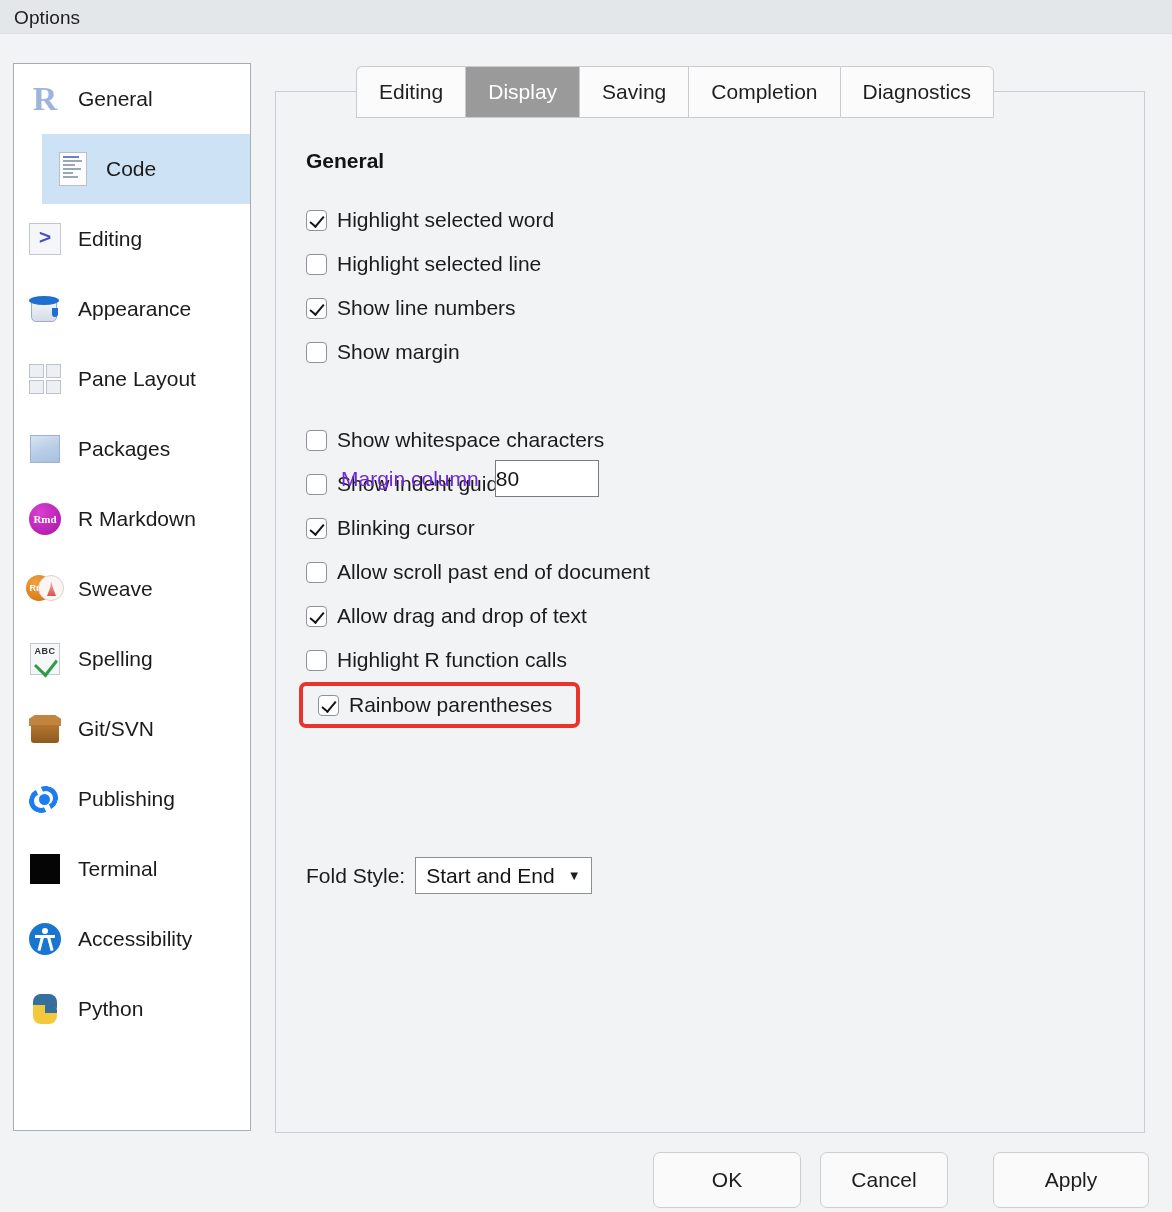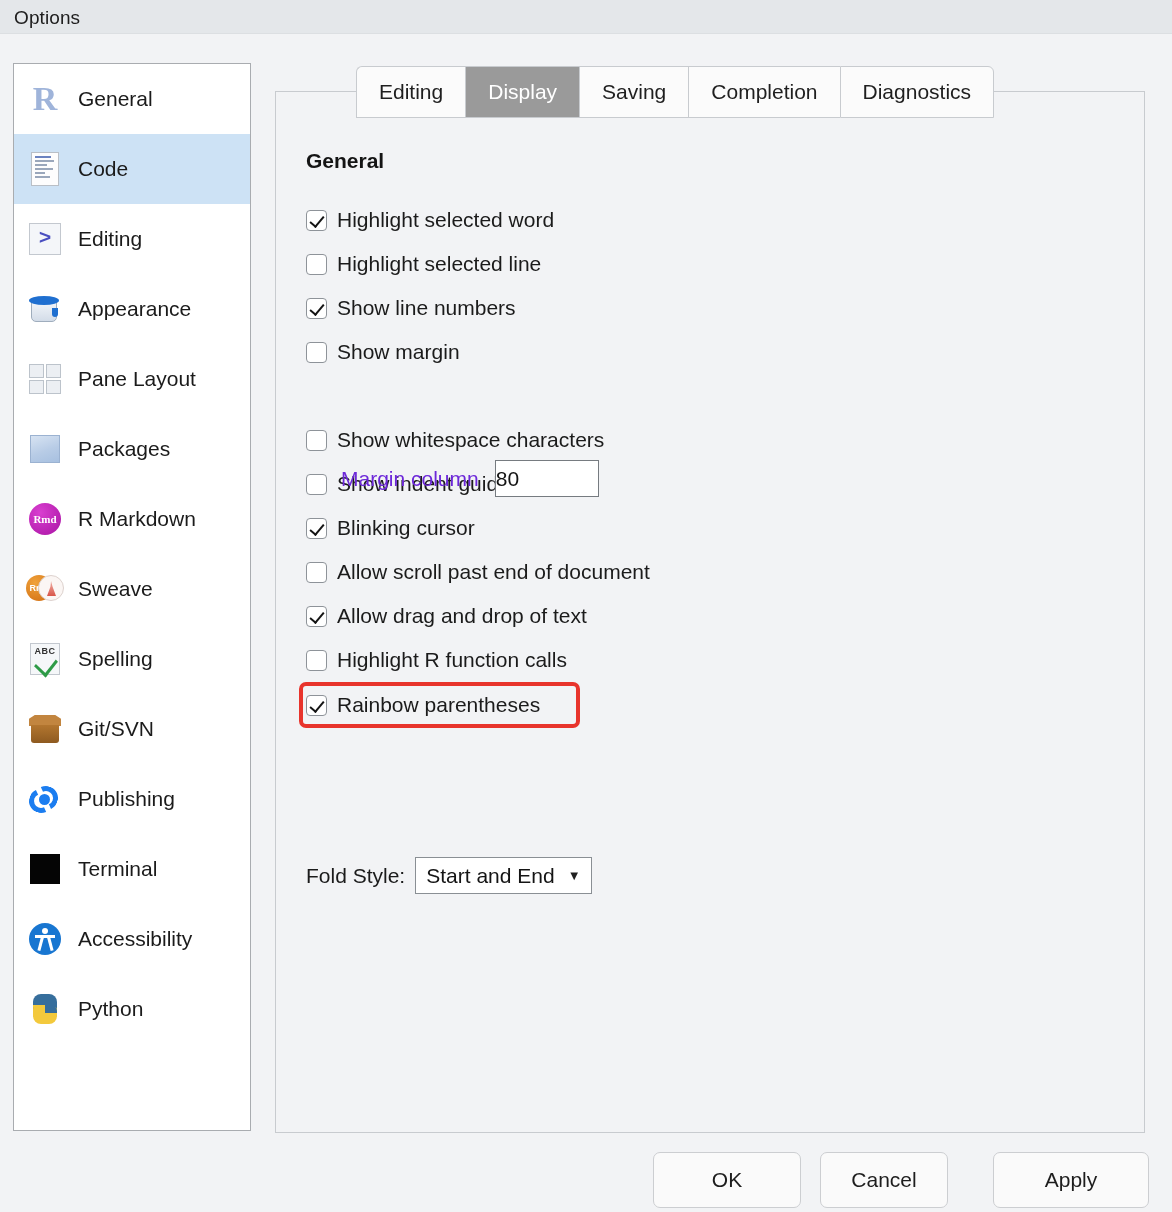--- a/index.html
+++ b/index.html
@@ -50,20 +50,21 @@
   .side-item {
     height: 70px;
     display: flex;
     align-items: center;
     padding-left: 12px;
     box-sizing: border-box;
     cursor: default;
   }
   .side-item.selected {
     background: #cde2f5;
+    margin-left: 28px;
   }
   .side-icon {
     width: 38px;
     height: 38px;
     flex: 0 0 38px;
     margin-right: 14px;
     position: relative;
   }
   .side-label {
     font-size: 21px;
@@ -392,21 +393,21 @@
   .cb-row {
     height: 44px;
     display: flex;
     align-items: center;
     position: relative;
   }
   .cb-row.flagged {
     border: 4px solid #e8342c;
     border-radius: 7px;
     margin-left: -7px;
-    padding-left: 3px;
+    padding-left: 15px;
     width: 281px;
     box-sizing: border-box;
     height: 46px;
     background: #f2f3f5;
   }
   .cbox {
     width: 21px;
     height: 21px;
     flex: 0 0 21px;
     background: #ffffff;

